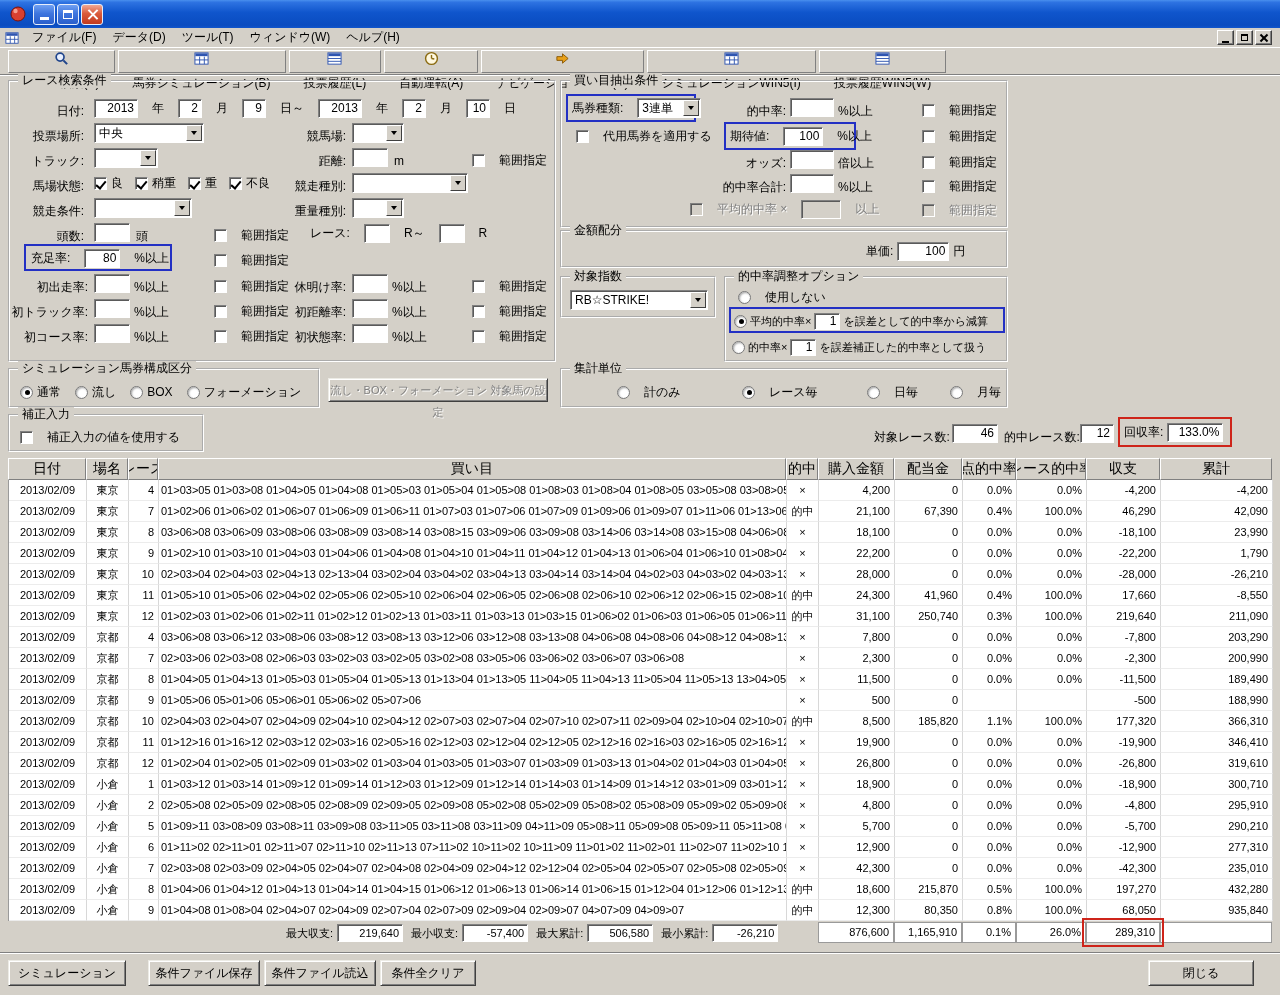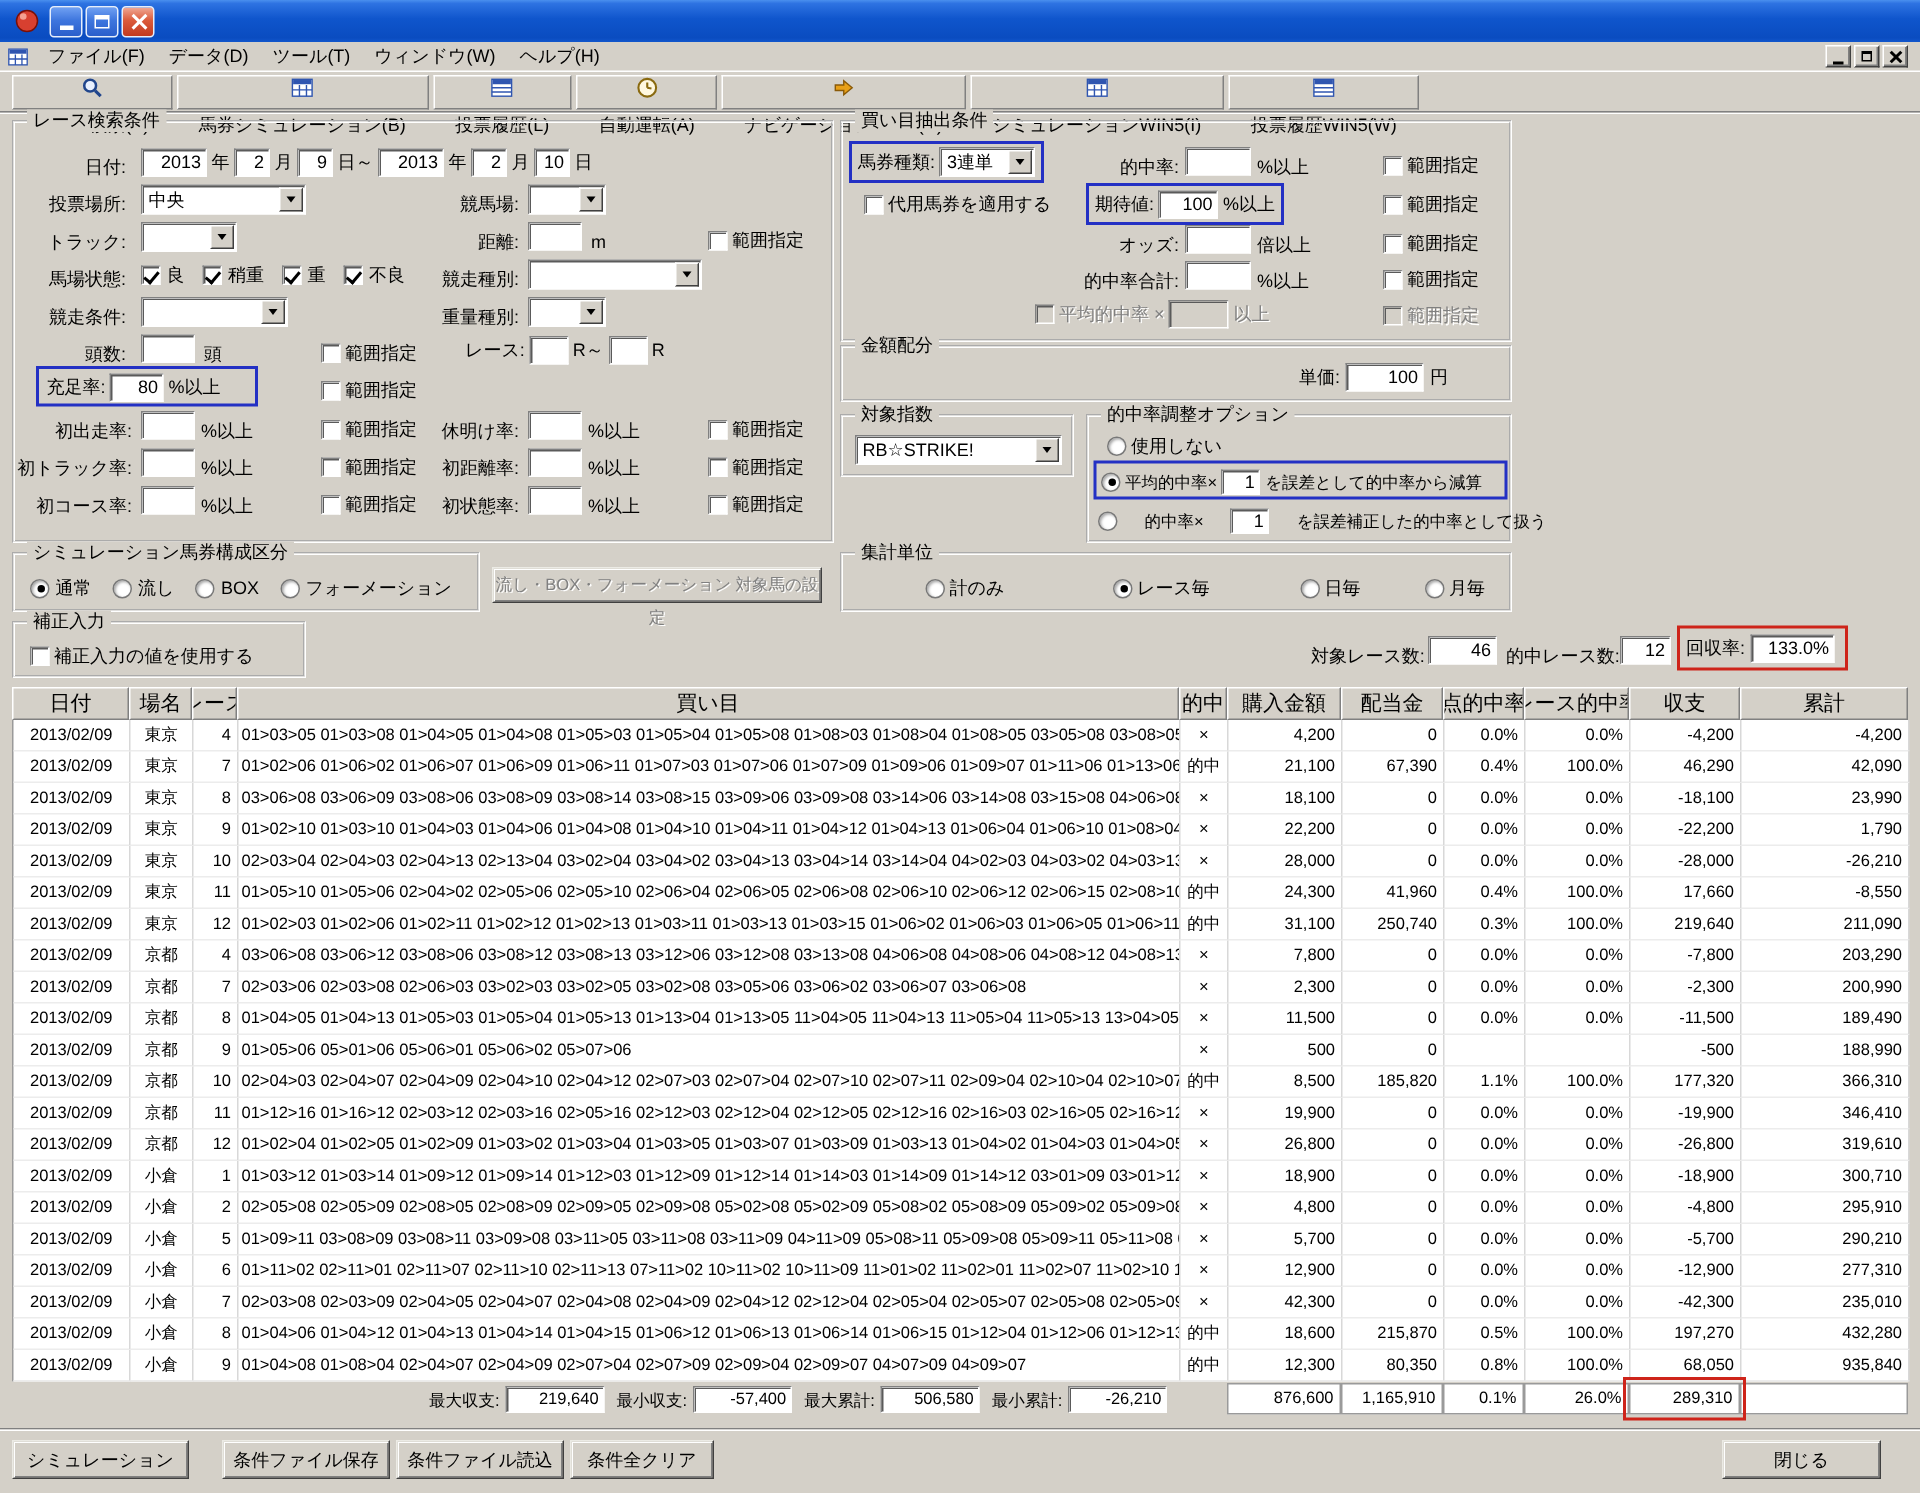--- a/index.html
+++ b/index.html
@@ -42,21 +42,21 @@
     display:flex; align-items:center; gap:3px; padding-left:8px;
     border-bottom:1px solid #808080; box-shadow:0 1px 0 #fff; }
   .tbtn { height:23px; display:flex; align-items:center; gap:6px; padding:0 14px; background:#D4D0C8;
     border:1px solid; border-color:#fff #808080 #808080 #fff; white-space:nowrap;flex-direction:column; }
 
   
   .gb { position:absolute; border:2px groove #FFFFFF; }
   .gt { position:absolute; top:-9px; left:8px; background:#D4D0C8; padding:0 4px; line-height:15px; white-space:nowrap; }
   .lb { position:absolute; line-height:20px; white-space:nowrap; }
   .lbr { text-align:right; }
-  .fr { position:absolute; display:flex; align-items:center; gap:3px; height:20px; white-space:nowrap; }
+  .fr { position:absolute; display:flex; align-items:center; gap:14px; height:20px; white-space:nowrap; }
   .inp { display:inline-block; height:19px; line-height:17px; background:#fff; border:1px solid;
     border-color:#808080 #fff #fff #808080; box-shadow:inset 1px 1px 0 #5A5A5A; padding:0 3px; font-size:12px; flex:none; }
   .inp.num { text-align:right; }
   .inp.abs { position:absolute; }
   .inp.dis { background:#D4D0C8; color:#808080; }
   .combo { position:relative; display:inline-flex; align-items:center; height:20px; background:#fff; border:1px solid;
     border-color:#808080 #fff #fff #808080; box-shadow:inset 1px 1px 0 #5A5A5A; padding:0 19px 0 4px; flex:none; }
   .combo.abs { position:absolute; }
   .cb { position:absolute; right:1px; top:1px; bottom:1px; width:16px; background:#D4D0C8; border:1px solid;
     border-color:#fff #404040 #404040 #fff; display:flex; align-items:center; justify-content:center; }
@@ -479,21 +479,21 @@
       <span>使用しない</span>
     </span>
     <span class="bluebox" style="left:3px;top:29px;width:276px;height:26px">
       <span class="fr f11" style="left:3px;top:2px;gap:3px">
         <span class="rad on"></span>
         <span>平均的中率×</span>
         <span class="inp num" style="width:26px;height:17px;line-height:15px">1</span>
         <span>を誤差として的中率から減算</span>
       </span>
     </span>
-    <span class="fr f11" style="left:6px;top:59px;gap:18px">
+    <span class="fr f11" style="left:6px;top:59px;gap:3px">
       <span class="rad"></span>
       <span>的中率×</span>
       <span class="inp num" style="width:26px;height:17px;line-height:15px">1</span>
       <span>を誤差補正した的中率として扱う</span>
     </span>
   </div>
 
   <div class="gb" style="left:560px;top:368px;width:448px;height:40px">
     <span class="gt">集計単位</span>
     <span class="fr" style="left:55px;top:12px">

